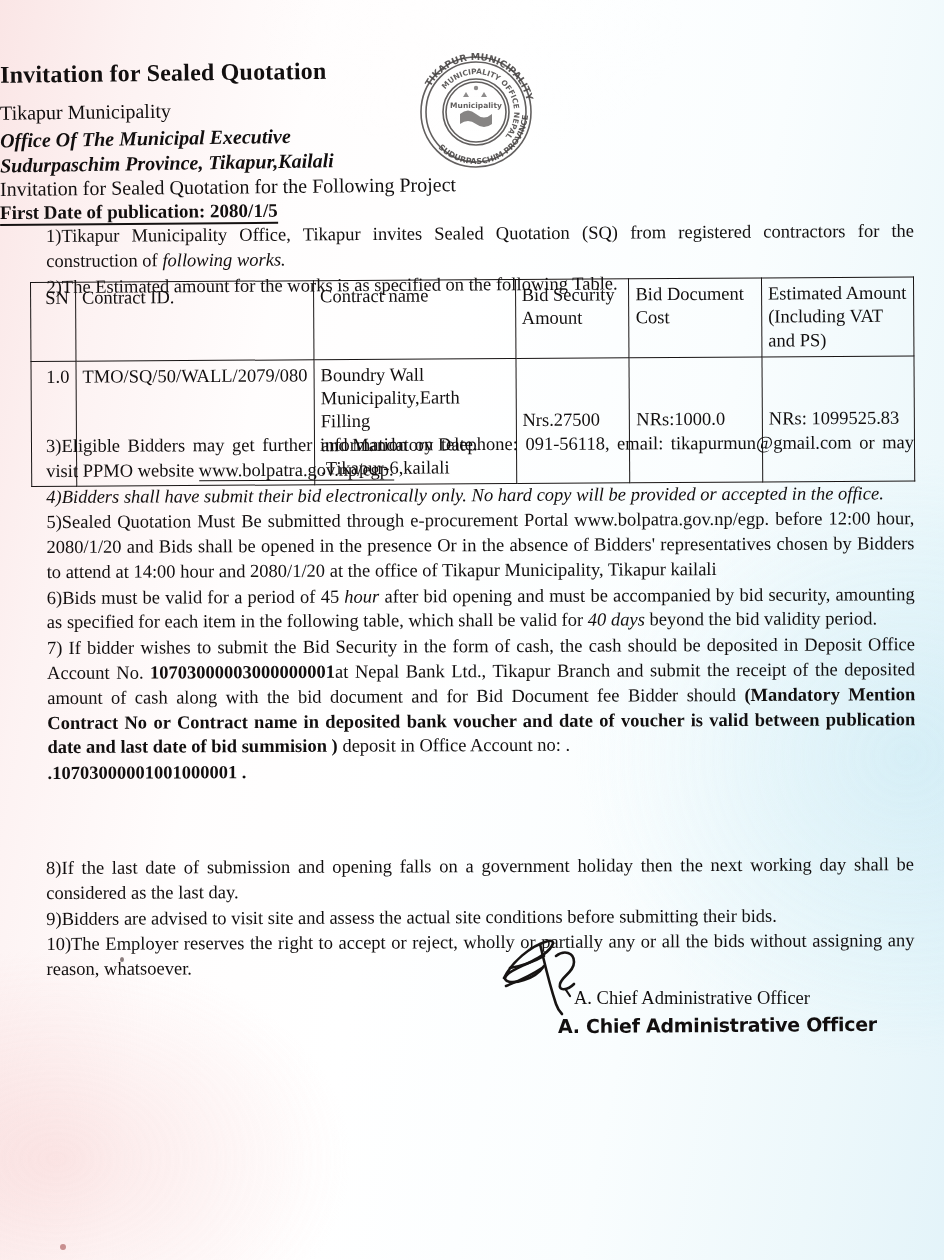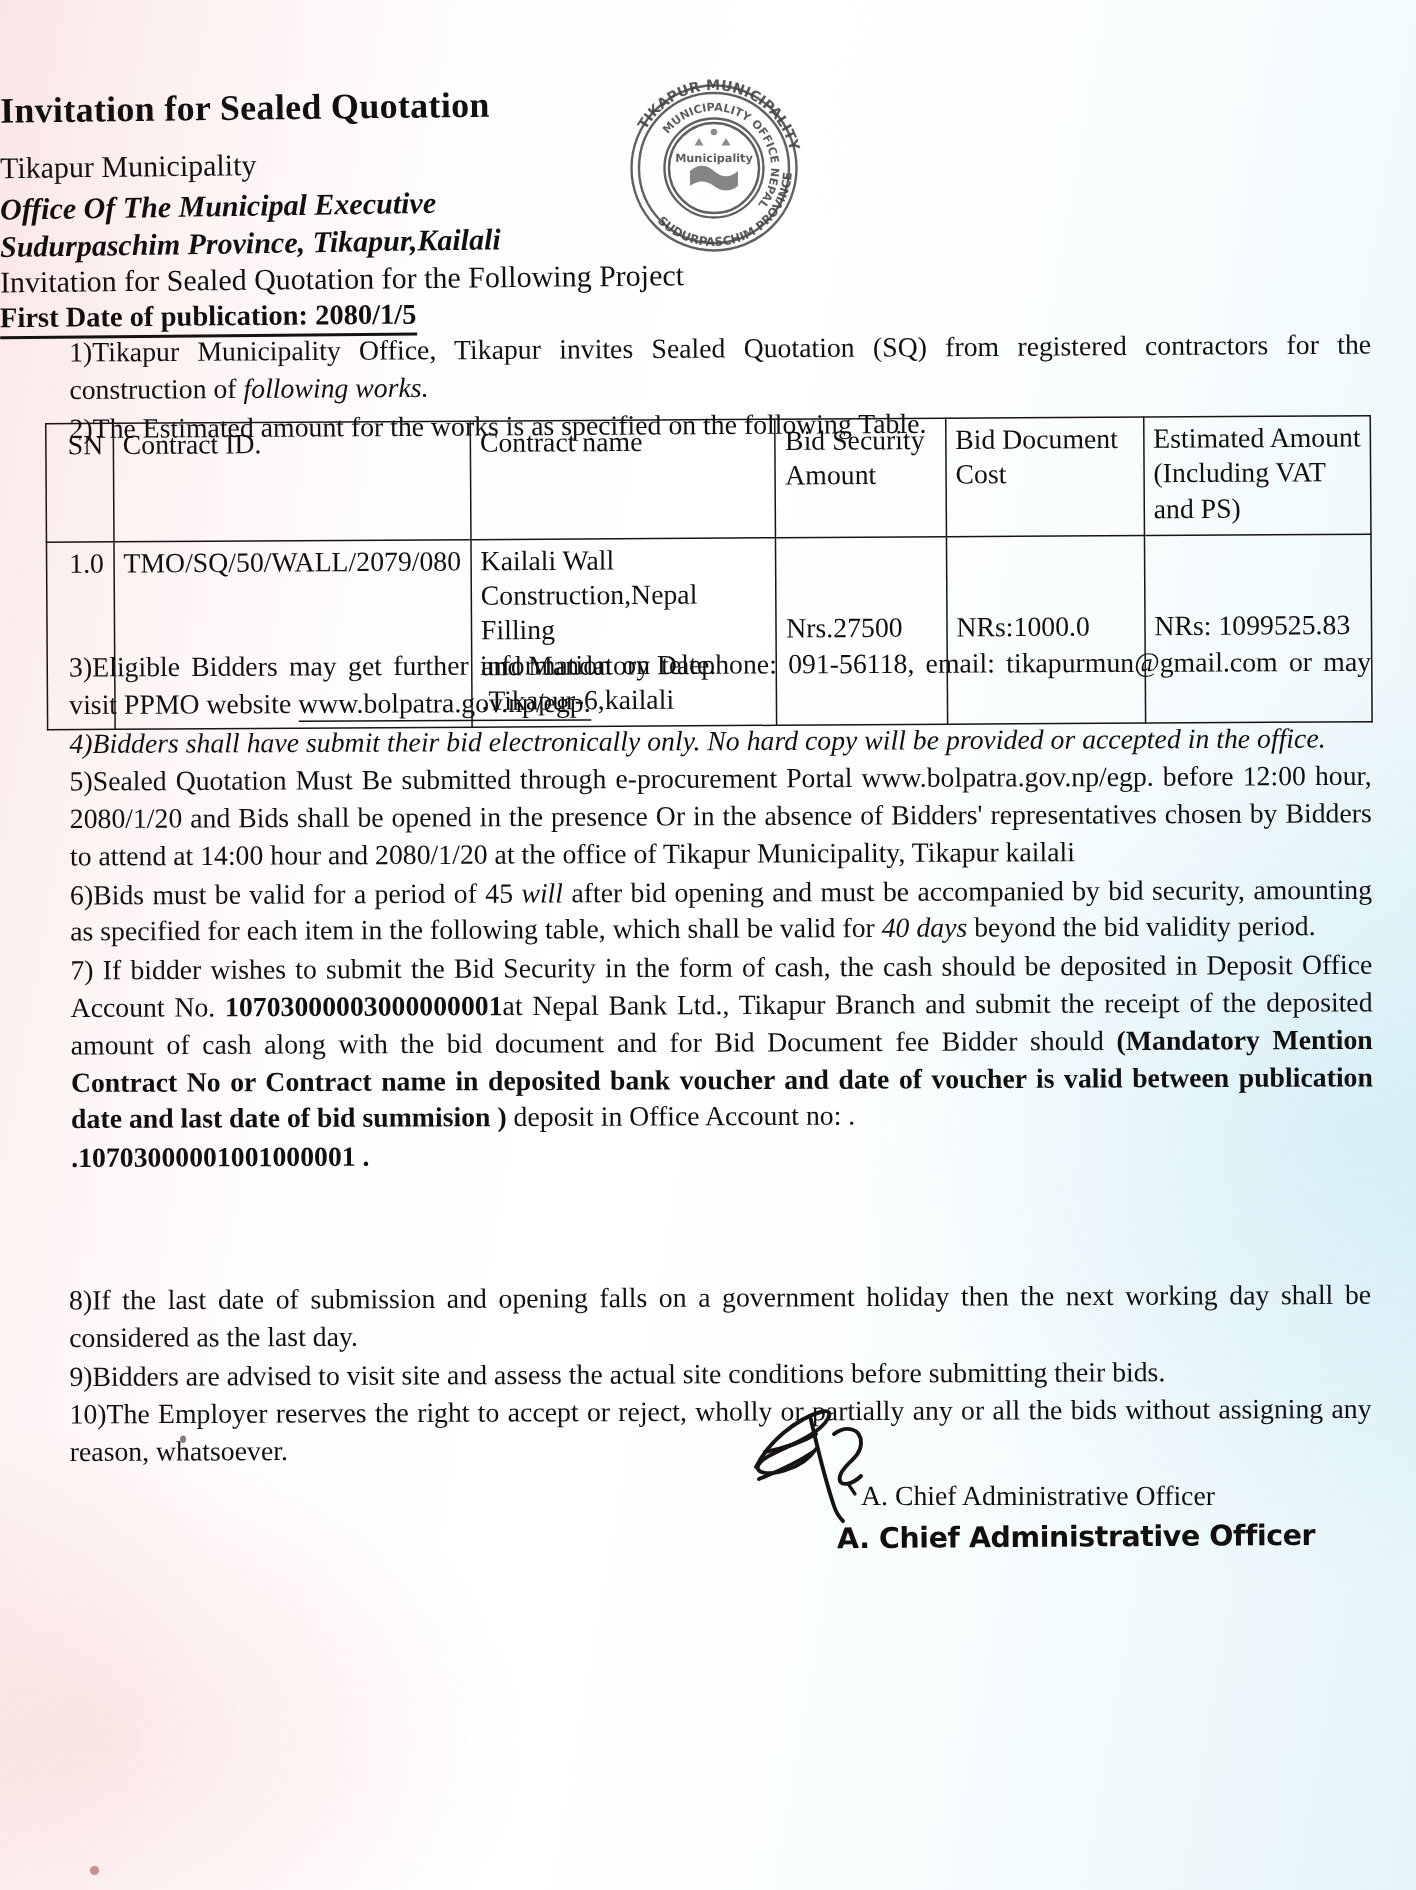--- a/index.html
+++ b/index.html
@@ -292,46 +292,46 @@
             <td class="c-cname">Contract name</td>
             <td class="c-bsa">Bid  Security Amount</td>
             <td class="c-bdc">Bid  Document Cost</td>
             <td class="c-est">Estimated Amount (Including VAT and PS)</td>
           </tr>
           <tr class="row-body">
             <td class="c-sn">1.0</td>
             <td class="c-cid">TMO/SQ/50/WALL/2079/080</td>
             <td class="c-cname cname-just">
               <span class="cname-line">
-                <span>Kailali</span>
+                <span>Boundry</span>
                 <span>Wall</span>
               </span>
               <span class="cname-line">
-                <span>Construction,Nepal</span>
+                <span>Municipality,Earth</span>
                 <span>Filling</span>
               </span>
               <span class="cname-line">
                 <span>and    Mandatory</span>
                 <span>Date.</span>
               </span>
               <span>.Tikapur-6,kailali</span>
             </td>
             <td class="c-bsa mid">Nrs.27500</td>
             <td class="c-bdc mid">NRs:1000.0</td>
             <td class="c-est mid">NRs: 1099525.83</td>
           </tr>
         </tbody>
       </table>
     </div>
 
     <div class="body-block p-mid skew-b">
       <p class="para"><span>3)Eligible Bidders may get further information on telephone: 091-56118, email: tikapurmun@gmail.com or may visit PPMO website </span><span class="u-link">www.bolpatra.gov.np/egp.</span></p>
       <p class="para ital">4)Bidders shall have submit their bid electronically only. No hard copy will be provided or accepted in the office.</p>
       <p class="para">5)Sealed Quotation Must Be submitted through e-procurement Portal www.bolpatra.gov.np/egp. before 12:00 hour, 2080/1/20 and Bids shall be opened in the presence Or in the absence of Bidders' representatives chosen by Bidders to attend at 14:00 hour and 2080/1/20 at the office of Tikapur Municipality, Tikapur kailali</p>
-      <p class="para"><span>6)Bids must be valid for a period of 45 </span><span class="ital-w">will</span><span> after bid opening and must be accompanied by bid security, amounting as specified for each item in the following table, which shall be valid for </span><span class="ital-w">40 days</span><span> beyond the bid validity period.</span></p>
+      <p class="para"><span>6)Bids must be valid for a period of 45 </span><span class="ital-w">hour</span><span> after bid opening and must be accompanied by bid security, amounting as specified for each item in the following table, which shall be valid for </span><span class="ital-w">40 days</span><span> beyond the bid validity period.</span></p>
       <p class="para"><span>7) If bidder wishes to submit the Bid Security in the form of cash, the cash should be deposited in Deposit Office Account No. </span><span class="bold-w">10703000003000000001</span><span>at Nepal Bank Ltd., Tikapur Branch and submit the receipt of the deposited amount of cash along with the bid document   and for Bid Document fee  Bidder should </span><span class="bold-w">(Mandatory Mention Contract No or Contract  name in deposited bank voucher and date of voucher is valid between publication date and last date of bid summision )</span><span> deposit in  Office Account no: .</span></p>
       <p class="para boldy">.10703000001001000001 .</p>
     </div>
 
     <div class="body-block p-tail skew-b">
       <p class="para">8)If the last date of submission and opening falls on a government holiday then the next working day shall be considered as the last day.</p>
       <p class="para">9)Bidders are advised to visit site and assess the actual site conditions before submitting their bids.</p>
       <p class="para">10)The Employer reserves the right to accept or reject, wholly or partially any or all the bids without assigning any reason, whatsoever.</p>
     </div>
 

